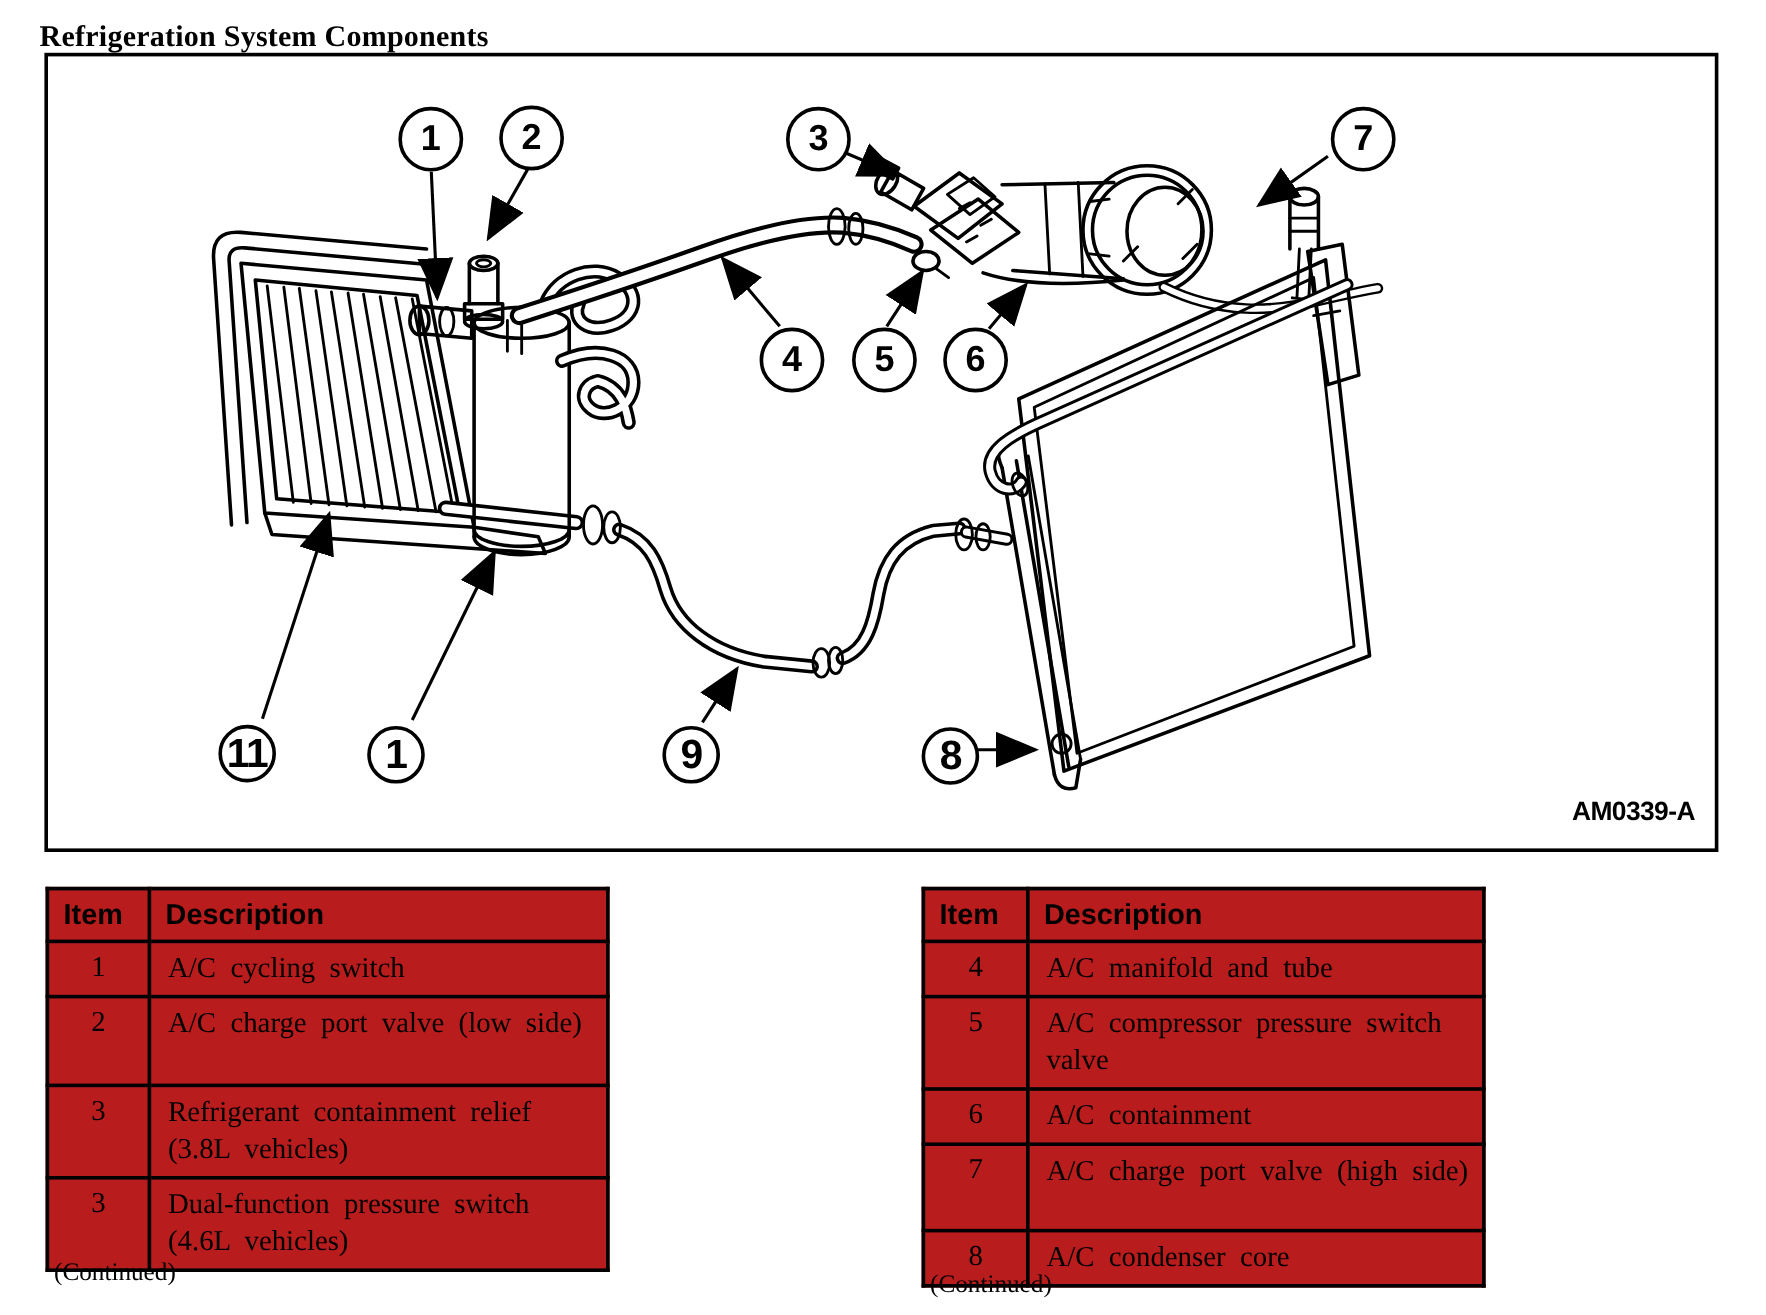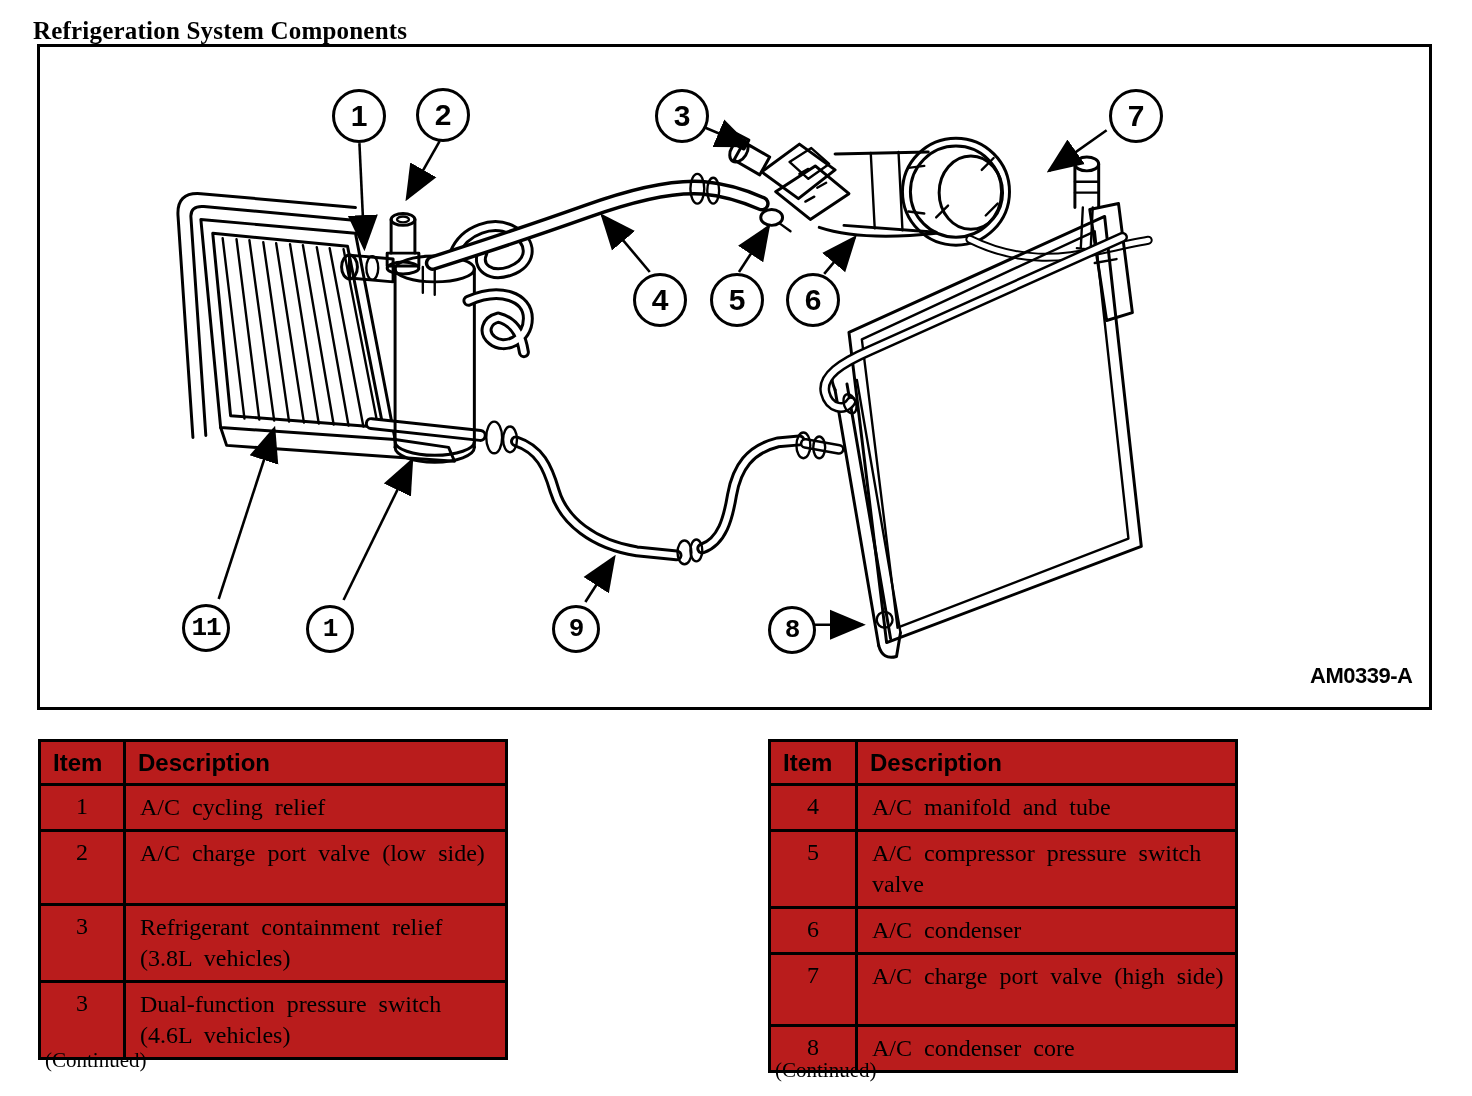--- a/index.html
+++ b/index.html
@@ -5,21 +5,21 @@
   html,body{margin:0;padding:0;background:#fff;}
   body{position:relative;width:1472px;height:1096px;font-family:"Liberation Serif",serif;color:#000;overflow:hidden;}
 
   .page-title{position:absolute;left:33px;top:16px;font:bold 25px/1.2 "Liberation Serif",serif;letter-spacing:.2px;}
 
   .fig-box{position:absolute;left:37px;top:44px;width:1395px;height:666px;border:3px solid #000;box-sizing:border-box;background:#fff;}
   .fig-box svg{position:absolute;left:0;top:0;width:100%;height:100%;}
 
   .callout{position:absolute;border:3px solid #000;border-radius:50%;background:#fff;display:flex;align-items:center;justify-content:center;font-family:"Liberation Sans",sans-serif;font-weight:bold;box-sizing:border-box;}
   .co-big{width:54px;height:54px;font-size:30px;}
-  .co-sm{width:48px;height:48px;font-size:26px;letter-spacing:-1px;font-family:Liberation Mono, monospace;}
+  .co-sm{width:48px;height:48px;font-size:34px;letter-spacing:-1px;}
 
   .fig-code{position:absolute;left:1270px;top:616px;font:bold 22px "Liberation Sans",sans-serif;letter-spacing:-.5px;}
 
   table.parts{position:absolute;border-collapse:collapse;background:#b91c1c;}
   table.parts td,table.parts th{border:3px solid #000;vertical-align:top;box-sizing:border-box;}
   table.parts th{font:bold 24px "Liberation Sans",sans-serif;text-align:left;padding:7px 4px 6px 12px;}
   table.parts td.item{width:85px;text-align:center;font:24px "Liberation Serif",serif;padding-top:7px;}
   table.parts td.desc{font:24px/31px "Liberation Serif",serif;padding:6px 10px 6px 14px;word-spacing:6px;}
   .tbl-left{left:38px;top:739px;width:470px;}
   .tbl-right{left:768px;top:739px;width:470px;}
@@ -194,21 +194,21 @@
 </div>
 
 <table class="parts tbl-left">
   <tbody>
       <tr>
     <th style="width:85px;">Item</th>
     <th>Description</th>
   </tr>
   <tr style="height:44px;">
     <td class="item">1</td>
-    <td class="desc">A/C cycling relief</td>
+    <td class="desc">A/C cycling switch</td>
   </tr>
   <tr style="height:74px;">
     <td class="item">2</td>
     <td class="desc">A/C charge port valve (low side)</td>
   </tr>
   <tr style="height:72px;">
     <td class="item">3</td>
     <td class="desc">Refrigerant containment relief (3.8L vehicles)</td>
   </tr>
   <tr style="height:72px;">
@@ -228,21 +228,21 @@
   <tr style="height:44px;">
     <td class="item">4</td>
     <td class="desc">A/C manifold and tube</td>
   </tr>
   <tr style="height:70px;">
     <td class="item">5</td>
     <td class="desc">A/C compressor pressure switch valve</td>
   </tr>
   <tr style="height:40px;">
     <td class="item">6</td>
-    <td class="desc">A/C condenser</td>
+    <td class="desc">A/C containment</td>
   </tr>
   <tr style="height:72px;">
     <td class="item">7</td>
     <td class="desc">A/C charge port valve (high side)</td>
   </tr>
   <tr style="height:44px;">
     <td class="item">8</td>
     <td class="desc">A/C condenser core</td>
   </tr>
 </tbody>

